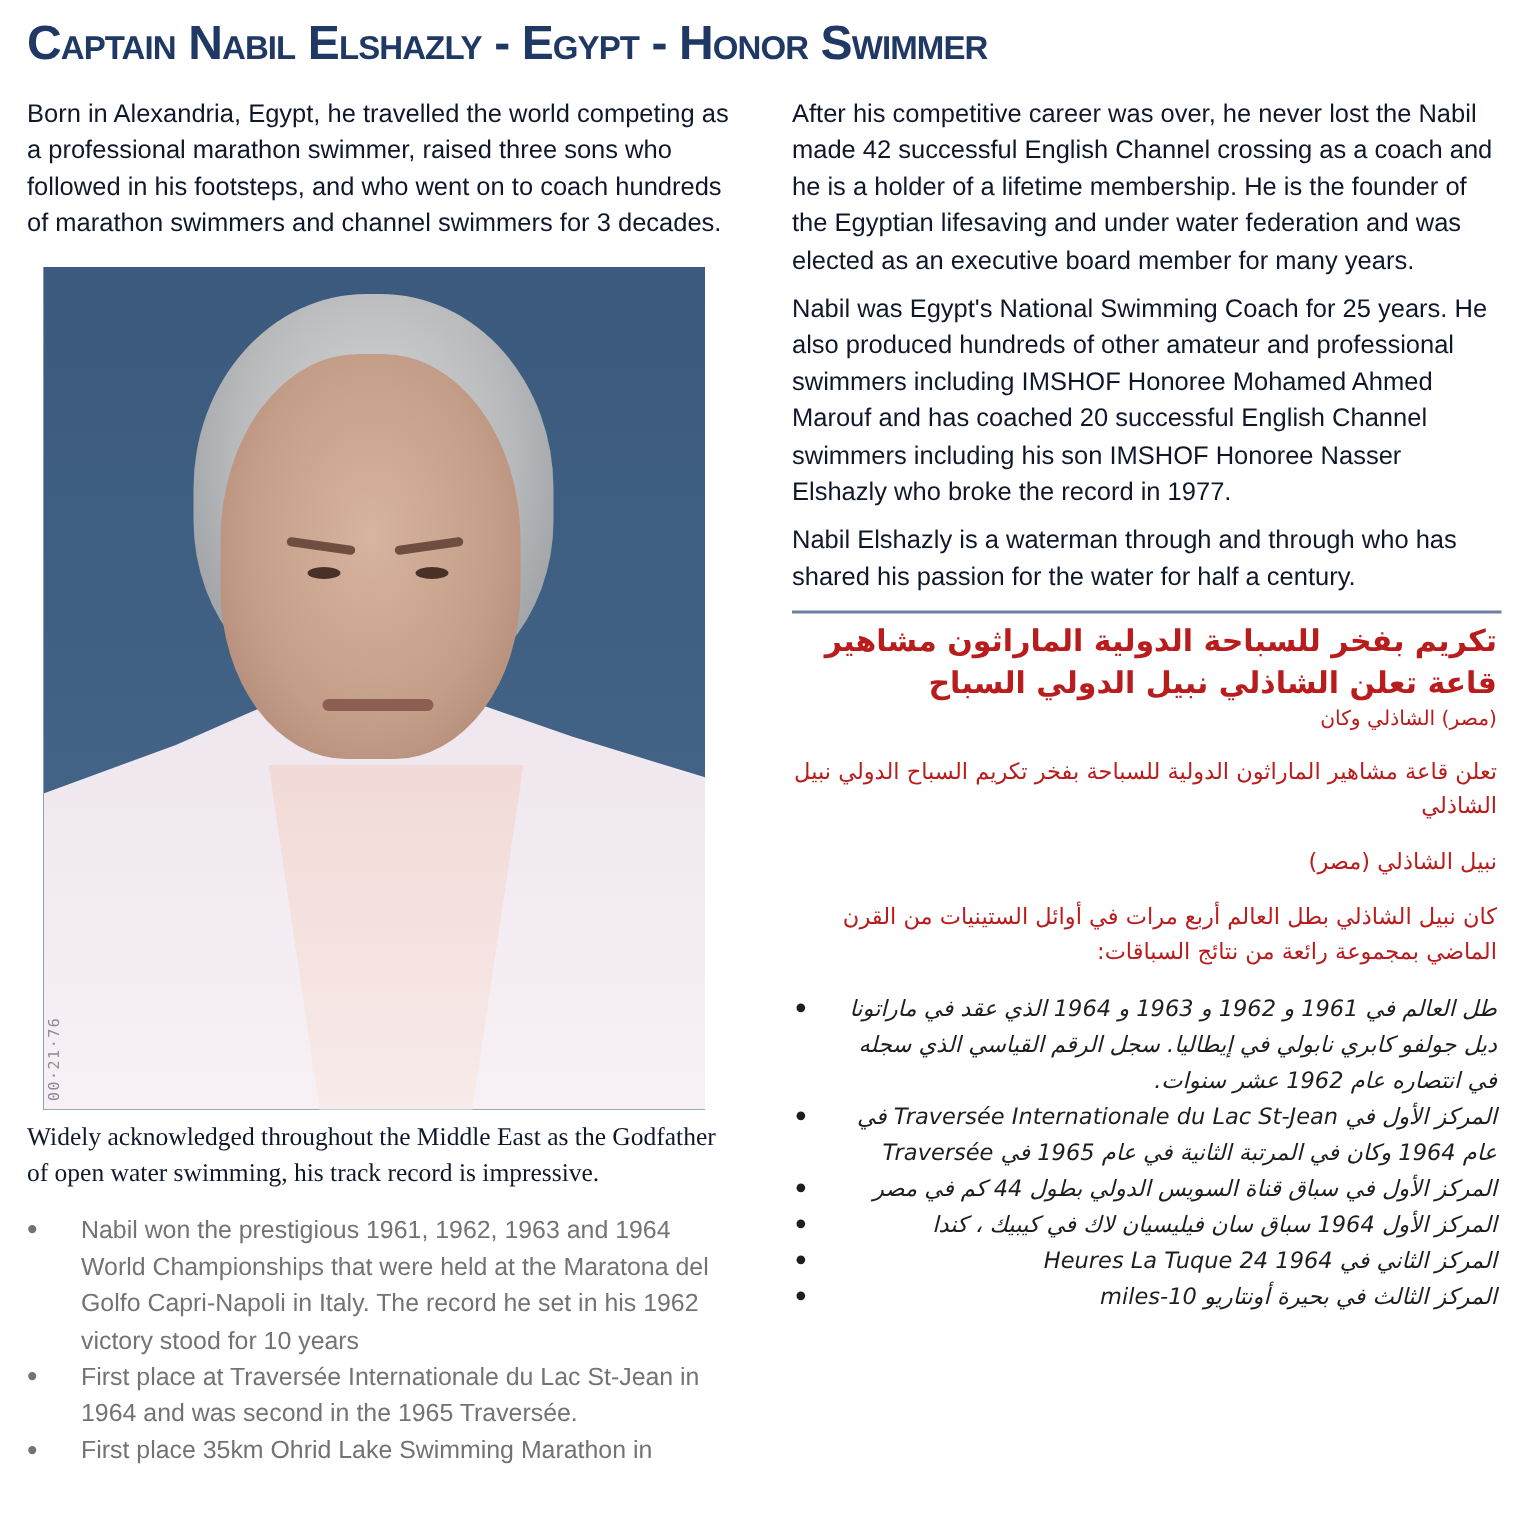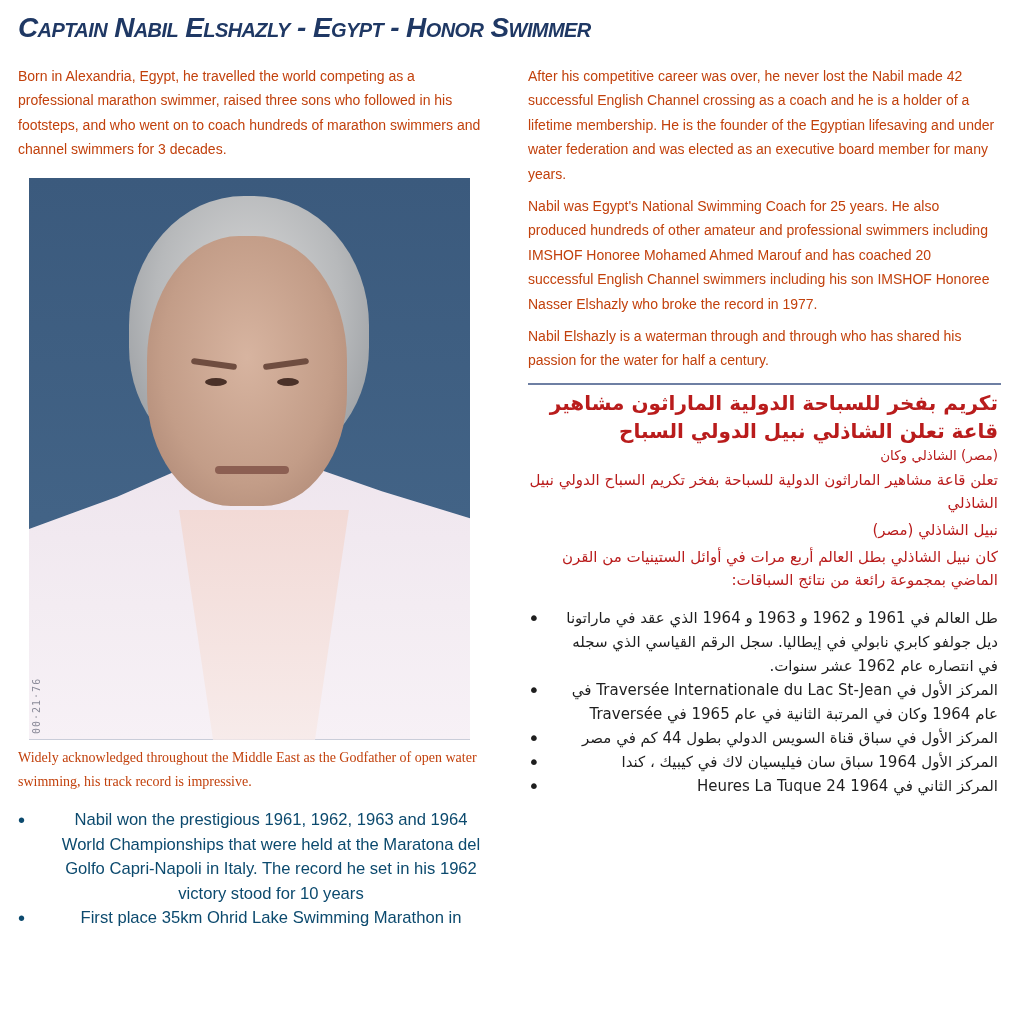--- a/index.html
+++ b/index.html
@@ -2,29 +2,29 @@
 <html><head>
   <meta charset="utf-8">
   <style>
     * { box-sizing: border-box; margin: 0; padding: 0; }
     html, body { width: 1024px; height: 1012px; overflow: hidden; background: #ffffff; }
     body { font-family: "Liberation Sans", "DejaVu Sans", sans-serif; color: #1e1e1e; position: relative; }
 
     .title {
       position: absolute; left: 18px; top: 6px; width: 1000px;
       font-family: "Liberation Sans", sans-serif;
-      font-weight: bold; color: #1f3864; font-size: 28px; letter-spacing: -0.6px;
-      font-variant: small-caps; line-height: 44px; white-space: nowrap; font-style: italic;
+      font-weight: bold; color: #1f3864; font-size: 32px; letter-spacing: -0.6px;
+      font-variant: small-caps; line-height: 44px; white-space: nowrap;
     }
 
     .col-left { position: absolute; left: 18px; top: 64px; width: 470px; }
     .col-right { position: absolute; left: 528px; top: 64px; width: 470px; }
 
     p.body {
-      font-size: 14px; line-height: 24.4px; color: #c2410c;
+      font-size: 17px; line-height: 24.4px; color: #0f172a;
     }
     .col-right p.body + p.body { margin-top: 8px; }
 
     .photo {
       margin-top: 16px; margin-left: 11px; width: 441px; height: 562px;
       position: relative; overflow: hidden;
       background: #3e5f82;
     }
     .photo .bg { position: absolute; inset: 0; background: linear-gradient(180deg,#3b5a7d 0%, #426386 60%, #3f5e80 100%); }
     .photo .jacket {
@@ -58,33 +58,33 @@
       position: absolute; left: 2px; bottom: 6px; width: 14px; height: 100px;
       font-family: "DejaVu Sans Mono", monospace; font-size: 10px; color: #8b8b99;
       writing-mode: vertical-rl; transform: rotate(180deg); letter-spacing: 1px;
     }
 
     .after-photo { margin-top: 6px; font-family: Liberation Serif, serif; }
 
     ul.bullets { list-style: none; margin-top: 14px; }
     ul.bullets li {
       position: relative; padding-left: 36px;
-      font-size: 16.6px; line-height: 24.4px; color: #0c4a6e; text-align: center;
+      font-size: 16.6px; line-height: 24.4px; color: #737373;
     }
     ul.bullets li::before {
       content: "\2022"; position: absolute; left: 0; top: 0; font-size: 20px;
     }
 
     .divider { margin-top: 10px; height: 2px; background: #6e7fa3; width: 473px; }
 
     .ar { direction: rtl; text-align: right; font-family: "DejaVu Sans", sans-serif; color: #b91c1c; }
     .ar-title { font-size: 20px; font-weight: bold; line-height: 28px; margin-top: 4px; }
     .ar-sub { font-size: 13.5px; line-height: 20px; }
-    .ar-p { font-size: 15px; line-height: 23px; margin-top: 4px; }
-    ul.ar-bullets { list-style: none; margin-top: 14px; direction: rtl; }
+    .ar-p { font-size: 15px; line-height: 23px; margin-top: 14px; }
+    ul.ar-bullets { list-style: none; margin-top: 14px; direction: rtl; font-style: italic; }
     ul.ar-bullets li {
       position: relative; padding-right: 0; padding-left: 36px;
       font-size: 15px; line-height: 24px; text-align: right;
       font-family: "DejaVu Sans", sans-serif;
     }
     ul.ar-bullets li::before {
       content: "\2022"; position: absolute; left: 0; top: 0; font-size: 20px; direction: ltr;
     }
     ul.ar-bullets li span { unicode-bidi: plaintext; }
   </style>
@@ -108,20 +108,21 @@
     <div class="eye" style="left:176px;top:200px;"></div>
     <div class="eye" style="left:248px;top:200px;"></div>
     <div class="mouth"></div>
     <div class="stamp">00·21·76</div>
   </div>
 
   <p class="body after-photo">Widely acknowledged throughout the Middle East as the Godfather of open water swimming, his track record is impressive.</p>
 
   <ul class="bullets">
     <li>Nabil won the prestigious 1961, 1962, 1963 and 1964 World Championships that were held at the Maratona del Golfo Capri-Napoli in Italy. The record he set in his 1962 victory stood for 10 years</li>
+    <li>First place at Traversée Internationale du Lac St-Jean in 1964 and was second in the 1965 Traversée.</li>
     <li>First place 35km Ohrid Lake Swimming Marathon in</li>
   </ul>
 </div>
 
 <div class="col-right">
   <p class="body">After his competitive career was over, he never lost the Nabil made 42 successful English Channel crossing as a coach and he is a holder of a lifetime membership. He is the founder of the Egyptian lifesaving and under water federation and was elected as an executive board member for many years.</p>
   <p class="body">Nabil was Egypt's National Swimming Coach for 25 years. He also produced hundreds of other amateur and professional swimmers including IMSHOF Honoree Mohamed Ahmed Marouf and has coached 20 successful English Channel swimmers including his son IMSHOF Honoree Nasser Elshazly who broke the record in 1977.</p>
   <p class="body">Nabil Elshazly is a waterman through and through who has shared his passion for the water for half a century.</p>
 
   <div class="divider"></div>
@@ -131,14 +132,15 @@
   <div class="ar ar-p">تعلن قاعة مشاهير الماراثون الدولية للسباحة بفخر تكريم السباح الدولي نبيل الشاذلي</div>
   <div class="ar ar-p">نبيل الشاذلي (مصر)</div>
   <div class="ar ar-p">كان نبيل الشاذلي بطل العالم أربع مرات في أوائل الستينيات من القرن الماضي بمجموعة رائعة من نتائج السباقات:</div>
 
   <ul class="ar-bullets">
     <li><span>طل العالم في 1961 و 1962 و 1963 و 1964 الذي عقد في ماراتونا ديل جولفو كابري نابولي في إيطاليا. سجل الرقم القياسي الذي سجله في انتصاره عام 1962 عشر سنوات.</span></li>
     <li><span>المركز الأول في Traversée Internationale du Lac St-Jean في عام 1964 وكان في المرتبة الثانية في عام 1965 في Traversée</span></li>
     <li><span>المركز الأول في سباق قناة السويس الدولي بطول 44 كم في مصر</span></li>
     <li><span>المركز الأول 1964 سباق سان فيليسيان لاك في كيبيك ، كندا</span></li>
     <li><span>المركز الثاني في 1964 Heures La Tuque 24</span></li>
+    <li><span>المركز الثالث في بحيرة أونتاريو 10-miles</span></li>
   </ul>
 </div>
 
 </body></html>

